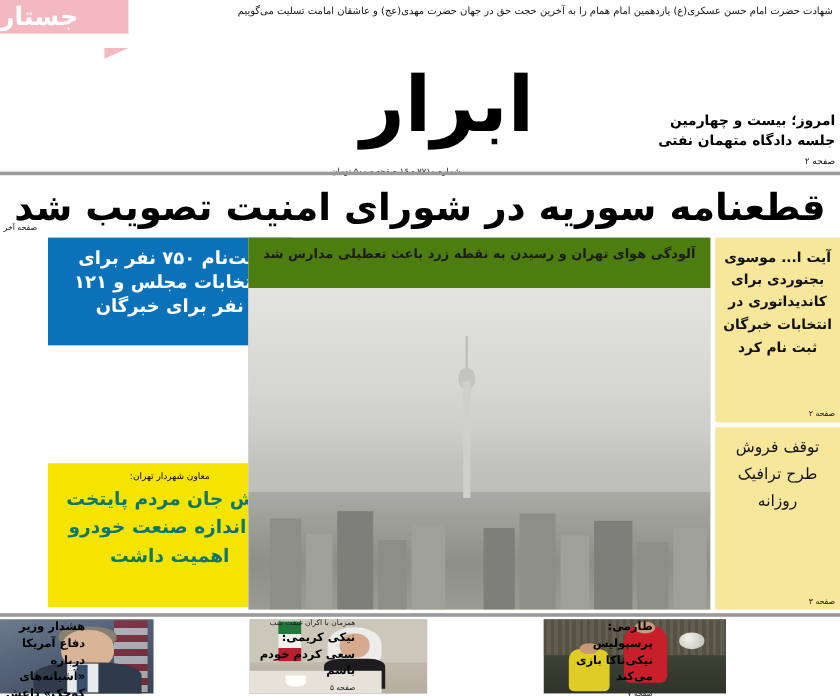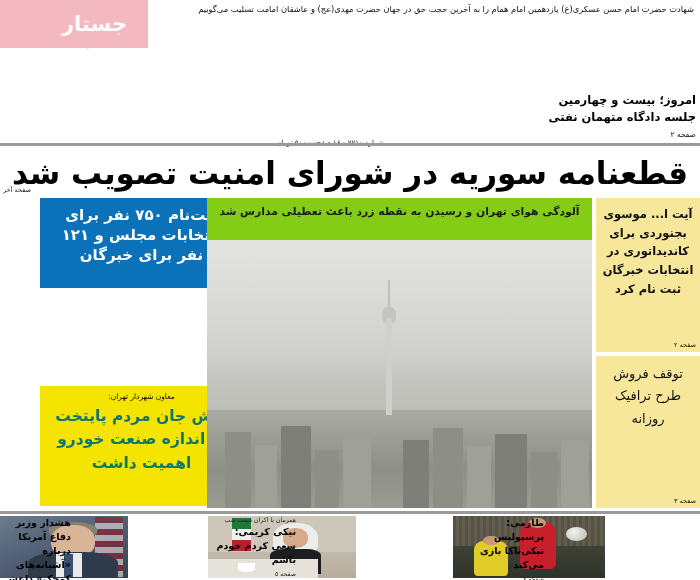--- a/index.html
+++ b/index.html
@@ -8,22 +8,22 @@
     background:#ffffff;
     font-family:"DejaVu Sans","Liberation Sans",sans-serif;
     overflow:hidden;
     position:relative;
   }
   .page{position:relative;width:700px;height:580px;background:#fff;}
 
   
   .topbar{position:relative;height:30px;}
   .logo{
-    position:absolute;left:0;top:0;width:107px;height:48px;
-    background:#f4b8c0;display:flex;align-items:center;justify-content:center;padding-left:41px;
+    position:absolute;left:0;top:0;width:107px;height:28px;
+    background:#f4b8c0;display:flex;align-items:center;justify-content:flex-end;
   }
   .logo-tail{
     position:absolute;left:87px;top:40px;width:0;height:0;
     border-left:20px solid #f4b8c0;border-bottom:9px solid transparent;
   }
   .logo-text{
     color:#ffffff;font-size:21px;font-weight:bold;letter-spacing:2px;
     line-height:1;direction:rtl;
   }
   .slogan{
@@ -90,21 +90,21 @@
     background:#f5e400;padding:6px 8px 4px 8px;direction:rtl;text-align:center;
   }
   .yellow-box .kicker{font-size:7.5px;color:#000;margin-bottom:4px;}
   .yellow-box .txt{font-size:15.5px;font-weight:bold;color:#0f766e;line-height:1.5;}
   .yellow-box .pg{position:absolute;right:5px;bottom:3px;font-size:6.5px;color:#111;}
 
   
   .col-center{position:absolute;left:207px;top:0;width:385px;height:310px;background:#efefef;}
   .center-caption{
     position:relative;height:42px;box-sizing:border-box;padding:6px 10px 0 10px;
-    direction:rtl;text-align:center;background:#84cc16;
+    direction:rtl;text-align:center;background:#4d7c0f;
   }
   .center-caption .txt{font-size:10.8px;font-weight:bold;color:#1b1b1b;line-height:1.45;}
   .photo-main{
     position:relative;width:385px;height:268px;overflow:hidden;background:#c9c9c4;
   }
 
   
   .col-right{position:absolute;left:596px;top:0;width:104px;height:256px;border-radius:25px;}
   .ybox-r{
     position:relative;background:#f7e79a;width:104px;box-sizing:border-box;
@@ -192,20 +192,21 @@
 
   <div class="topbar">
     <div class="logo">
       <span class="logo-text">جستار</span>
     </div>
     <div class="logo-tail"></div>
     <div class="slogan">شهادت حضرت امام حسن عسکری(ع) یازدهمین امام همام را به آخرین حجت حق در جهان حضرت مهدی(عج) و عاشقان امامت تسلیت می‌گوییم</div>
   </div>
 
   <div class="masthead">
+    <div class="masthead-title">ابرار</div>
     <div class="issue-lines">
       <div class="issue-line">شماره ۷۷۱۰ - ۱۶ صفحه - ۵۰۰ تومان</div>
     </div>
     <div class="top-right-box">
       <div class="top-right-head">امروز؛ بیست و چهارمین جلسه دادگاه متهمان نفتی</div>
       <div class="top-right-page">صفحه ۲</div>
     </div>
   </div>
 
   <div class="rule-grey"></div>

